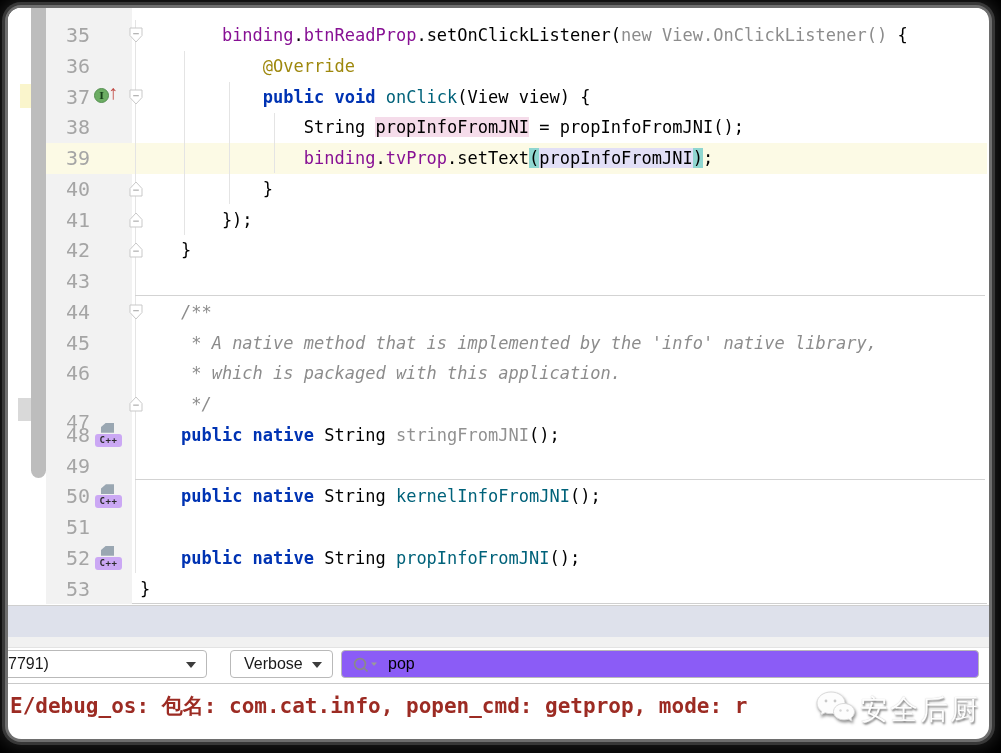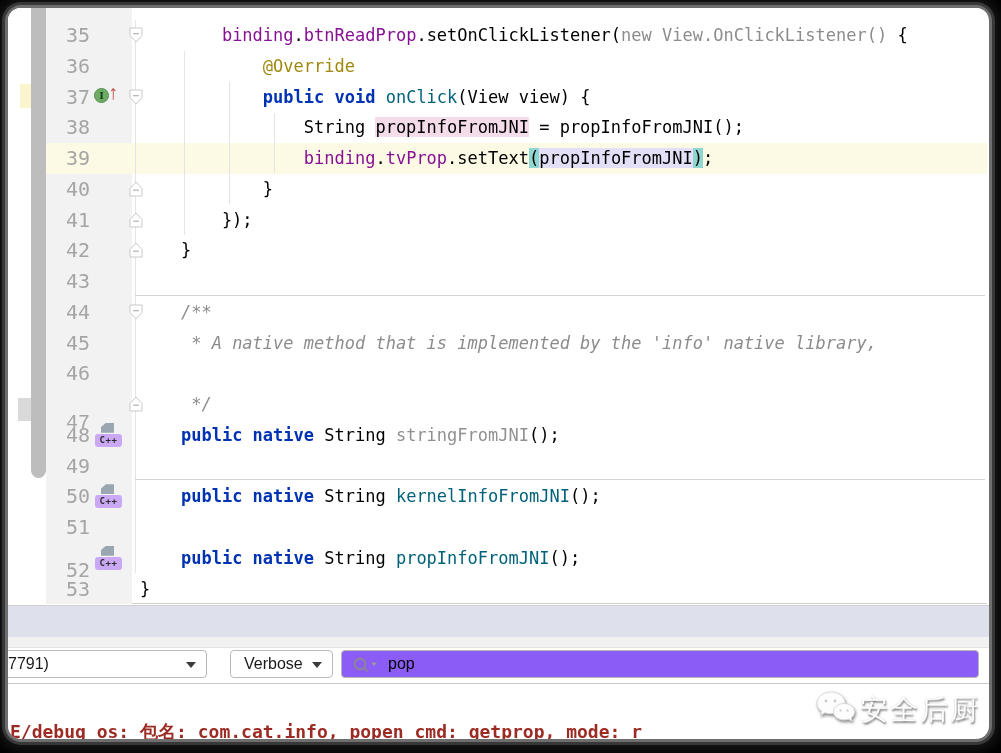--- a/index.html
+++ b/index.html
@@ -53,22 +53,22 @@
   .combo{position:absolute;top:2px;height:28px;background:#fff;border:1px solid #B9B9B9;border-radius:4px;
         font-size:16px;color:#1a1a1a;line-height:26px;padding:0 28px 0 13px;}
   .caret-down{position:absolute;right:10px;top:11px;width:0;height:0;
         border-left:5px solid transparent;border-right:5px solid transparent;border-top:6px solid #3c3c3c;}
   .searchbox{position:absolute;left:333px;top:2px;width:638px;height:28px;background:#8b5cf6;
         border:1px solid #B9B9B9;border-radius:4px;}
   .searchbox input{position:absolute;left:44px;top:1px;width:580px;height:24px;border:none;outline:none;
         font-family:"Liberation Sans",sans-serif;font-size:16px;color:#000;background:transparent;}
   .search-glyph{position:absolute;left:9px;top:4px;}
   .logrow{position:absolute;left:0;top:677px;width:981px;height:35px;background:#fff;}
-  .logtext{position:absolute;left:2px;top:7px;font-family:"DejaVu Sans Mono",monospace;font-size:18px;
-        font-weight:600;color:#9C2B23;white-space:pre;margin-top:28px;}
+  .logtext{position:absolute;left:2px;top:7px;font-family:"DejaVu Sans Mono",monospace;font-size:21px;
+        font-weight:600;color:#9C2B23;white-space:pre;}
   
   .watermark{position:absolute;left:806px;top:680px;width:170px;height:44px;z-index:30;}
   .wm-text{position:absolute;left:46px;top:3px;font-size:28px;letter-spacing:2px;color:#FDFDFD;
         font-family:"Liberation Sans",sans-serif;
         text-shadow:1px 2px 2px rgba(110,110,110,0.85),0 0 1px rgba(160,160,160,0.6);}
   .wm-icon{position:absolute;left:0;top:2px;filter:drop-shadow(1px 2px 1.5px rgba(110,110,110,0.8));}
 </style>
 </head>
 <body>
 
@@ -94,21 +94,21 @@
         <div class="code-line" style="top: 42.75px;"><span>            </span><span class="c-ann">@Override</span></div>
         <div class="code-line" style="top: 73.5px;"><span>            </span><span class="c-kw">public void</span><span> </span><span class="c-mdecl">onClick</span><span>(View view) {</span></div>
         <div class="code-line" style="top: 104.25px;"><span>                String </span><span class="c-hlw">propInfoFromJNI</span><span> = propInfoFromJNI();</span></div>
         <div class="code-line" style="top: 135px;"><span>                </span><span class="c-field">binding</span><span>.</span><span class="c-field">tvProp</span><span>.setText</span><span class="c-hlp">(</span><span class="c-hlr">propInfoFromJNI</span><span class="c-hlp">)</span><span>;</span></div>
         <div class="code-line" style="top: 165.75px;"><span>            }</span></div>
         <div class="code-line" style="top: 196.5px;"><span>        });</span></div>
         <div class="code-line" style="top: 227.25px;"><span>    }</span></div>
         <div class="code-line" style="top: 258px;"></div>
         <div class="code-line" style="top: 288.75px;"><span>    </span><span class="c-cmt">/**</span></div>
         <div class="code-line" style="top: 319.5px;"><span>     </span><span class="c-cmt">* A native method that is implemented by the 'info' native library,</span></div>
-        <div class="code-line" style="top: 350.25px;"><span>     </span></div>
+        <div class="code-line" style="top: 350.25px;"><span>     </span><span class="c-cmt">* which is packaged with this application.</span></div>
         <div class="code-line" style="top: 381px;"><span>     </span><span class="c-cmt">*/</span></div>
         <div class="code-line" style="top: 411.75px;"><span>    </span><span class="c-kw">public native</span><span> String </span><span class="c-unused">stringFromJNI</span><span>();</span></div>
         <div class="code-line" style="top: 442.5px;"></div>
         <div class="code-line" style="top: 473.25px;"><span>    </span><span class="c-kw">public native</span><span> String </span><span class="c-mdecl">kernelInfoFromJNI</span><span>();</span></div>
         <div class="code-line" style="top: 504px;"></div>
         <div class="code-line" style="top: 534.75px;"><span>    </span><span class="c-kw">public native</span><span> String </span><span class="c-mdecl">propInfoFromJNI</span><span>();</span></div>
         <div class="code-line" style="top: 565.5px;"><span>}</span></div>
       </div>
     <div id="gutter-holder">
         <div class="lnum" style="top: 12px;">35</div>
@@ -161,21 +161,21 @@
           <div class="cpp-doc"></div>
           <div class="cpp-badge">C++</div>
         </div>
         <div class="lnum" style="top: 442.5px;">49</div>
         <div class="lnum" style="top: 473.25px;">50</div>
         <div class="gicon" style="top: 475.25px;">
           <div class="cpp-doc"></div>
           <div class="cpp-badge">C++</div>
         </div>
         <div class="lnum" style="top: 504px;">51</div>
-        <div class="lnum" style="top: 534.75px; margin-top: 12px;">52</div>
+        <div class="lnum" style="top: 534.75px;">52</div>
         <div class="gicon" style="top: 536.75px;">
           <div class="cpp-doc"></div>
           <div class="cpp-badge">C++</div>
         </div>
         <div class="lnum" style="top: 565.5px;">53</div>
       </div>
   </div>
 
   <div class="left-strip">
     <div class="strip-mark-yellow"></div>

